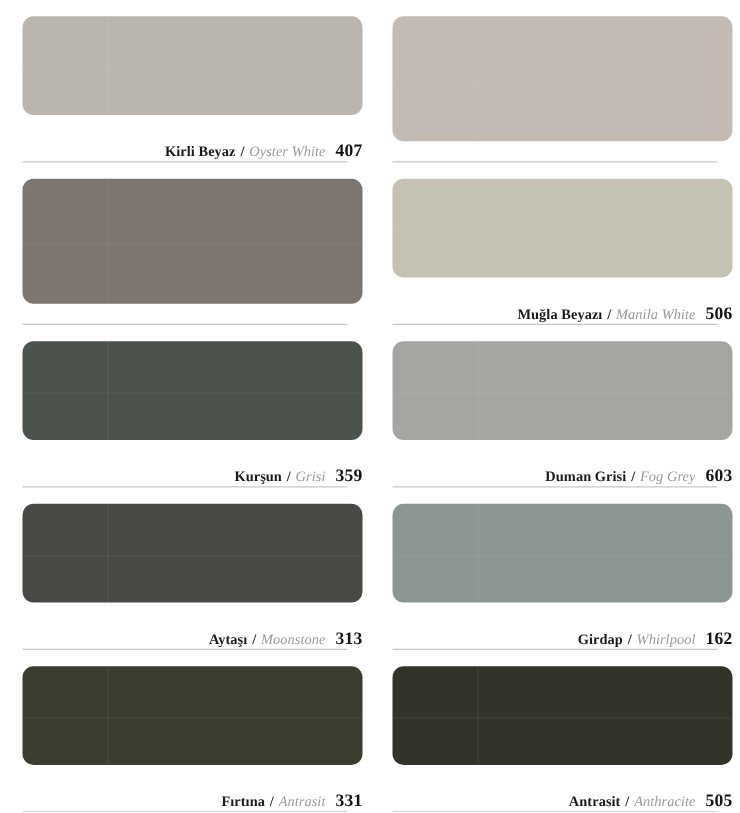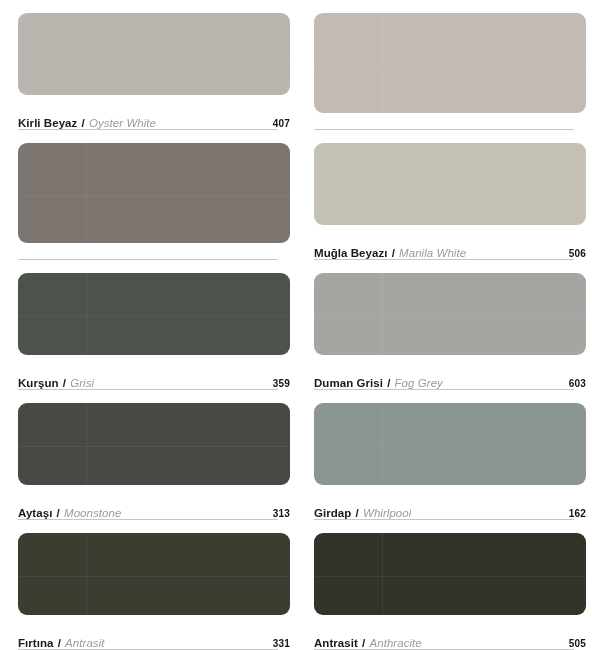--- a/index.html
+++ b/index.html
@@ -73,23 +73,24 @@
     right: 0;
     top: 52%;
     height: 1px;
     background: rgba(255,255,255,0.055);
     pointer-events: none;
   }
 
   .swatch-label-row {
     display: flex;
     align-items: baseline;
-    justify-content: space-between;
+    justify-content: flex-end;
     width: 272px;
     margin-top: 22px;
+    font-family: Liberation Serif, serif;
   }
 
   .swatch-names {
     font-size: 11.5px;
     line-height: 13px;
     white-space: nowrap;
     overflow: hidden;
   }
 
   .name-tr {
@@ -105,21 +106,21 @@
   }
 
   .name-en {
     font-style: italic;
     color: #9a9a9a;
     font-weight: normal;
     letter-spacing: 0.05px;
   }
 
   .swatch-code {
-    font-size: 10px;
+    font-size: 14px;
     font-weight: bold;
     color: #121212;
     letter-spacing: 0.2px;
     flex: 0 0 auto;
     padding-left: 8px;
   }
 </style>
 </head>
 <body style="background: rgb(255, 255, 255);">
 

